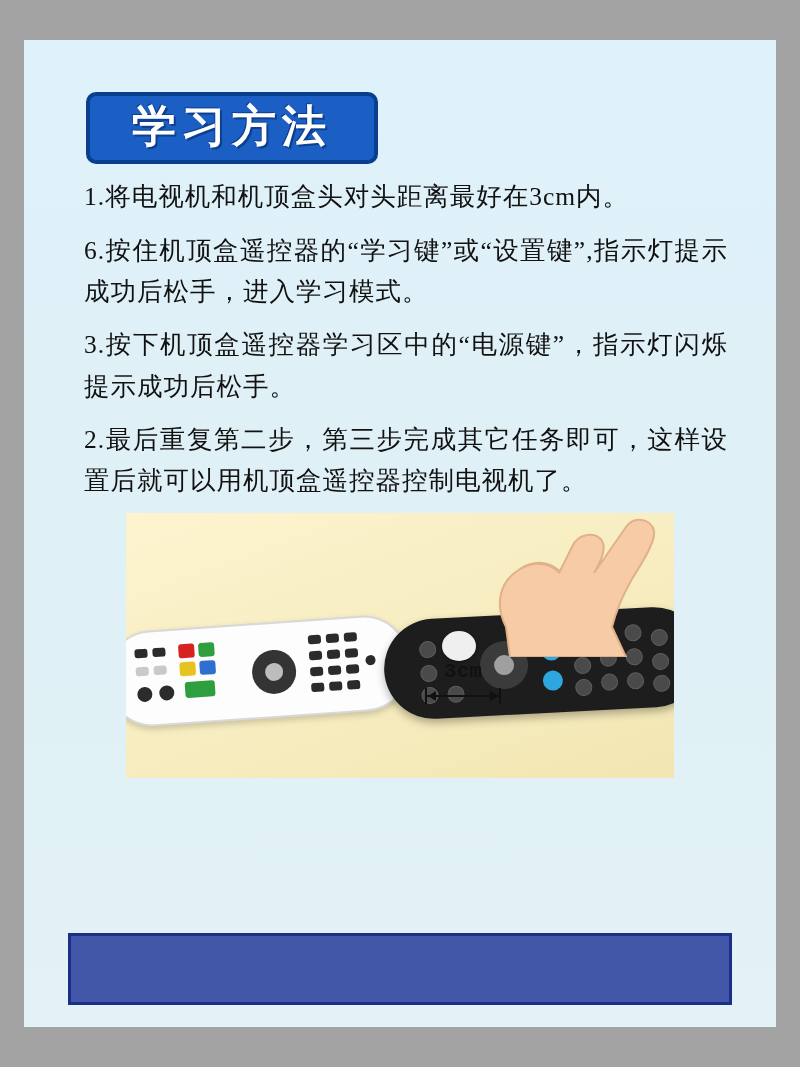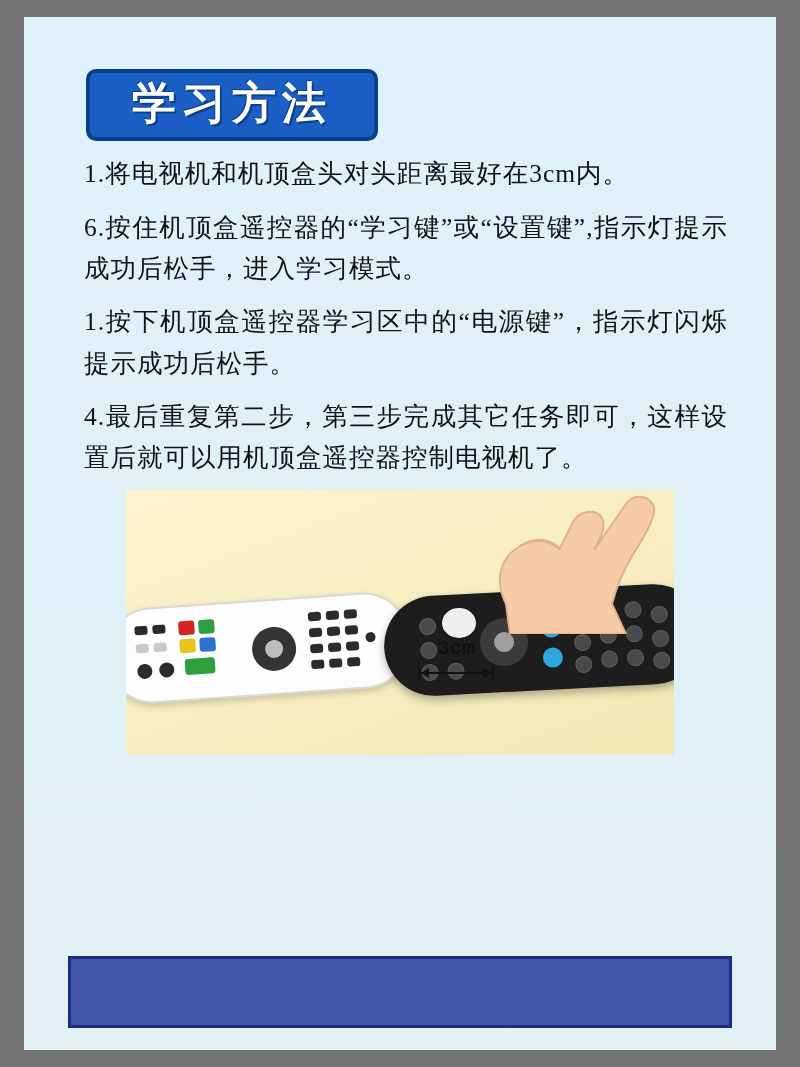--- a/index.html
+++ b/index.html
@@ -11,23 +11,23 @@
     height: 1067px;
     background: #1565d8;
     font-family: "Liberation Serif", "DejaVu Serif", serif;
     overflow: hidden;
   }
   .poster {
     position: absolute;
     left: 0; top: 0;
     width: 800px;
     height: 1067px;
-    background: #737373;
+    background: #a3a3a3;
     box-sizing: border-box;
-    padding: 17px 24px;
+    padding: 40px 24px;
   }
   .inner-card {
     width: 100%;
     height: 100%;
     background: linear-gradient(180deg, #dff1fb 0%, #dff0f6 40%, #e2f2f7 100%);
     box-sizing: border-box;
     padding: 30px 34px 0 34px;
     position: relative;
     overflow: hidden;
   }
@@ -176,21 +176,21 @@
     width: 34px;
     height: 30px;
     border-radius: 50%;
     background: #efefef;
     z-index: 4;
     box-shadow: 0 1px 3px rgba(0,0,0,0.4);
   }
   
   .measure {
     position: absolute;
-    left: 287px;
+    left: 294px;
     top: 148px;
     width: 86px;
     z-index: 7;
     font-family: Liberation Mono, monospace;
   }
   .measure .label {
     font-size: 21px;
     font-weight: bold;
     color: #111;
     text-align: center;
@@ -243,22 +243,22 @@
     <div class="title-wrap">
       <div class="title-box">
         <div class="title-text">学习方法</div>
       </div>
     </div>
 
 
     <div class="steps">
       <p class="step">1.将电视机和机顶盒头对头距离最好在3cm内。</p>
       <p class="step">6.按住机顶盒遥控器的“学习键”或“设置键”,指示灯提示成功后松手，进入学习模式。</p>
-      <p class="step">1.按下机顶盒遥控器学习区中的“电源键”，指示灯闪烁提示成功后松手。</p>
-      <p class="step">4.最后重复第二步，第三步完成其它任务即可，这样设置后就可以用机顶盒遥控器控制电视机了。</p>
+      <p class="step">3.按下机顶盒遥控器学习区中的“电源键”，指示灯闪烁提示成功后松手。</p>
+      <p class="step">2.最后重复第二步，第三步完成其它任务即可，这样设置后就可以用机顶盒遥控器控制电视机了。</p>
     </div>
 
     <div class="photo">
 
       <div class="remote-white">
         <div class="grid">
           <span class="k sm" style="left:2px; top:2px;"></span>
           <span class="k sm" style="left:20px; top:2px;"></span>
           <span class="k sm rd" style="left:46px; top:0px; width:16px; height:14px;"></span>
           <span class="k sm gr" style="left:66px; top:0px; width:16px; height:14px;"></span>

